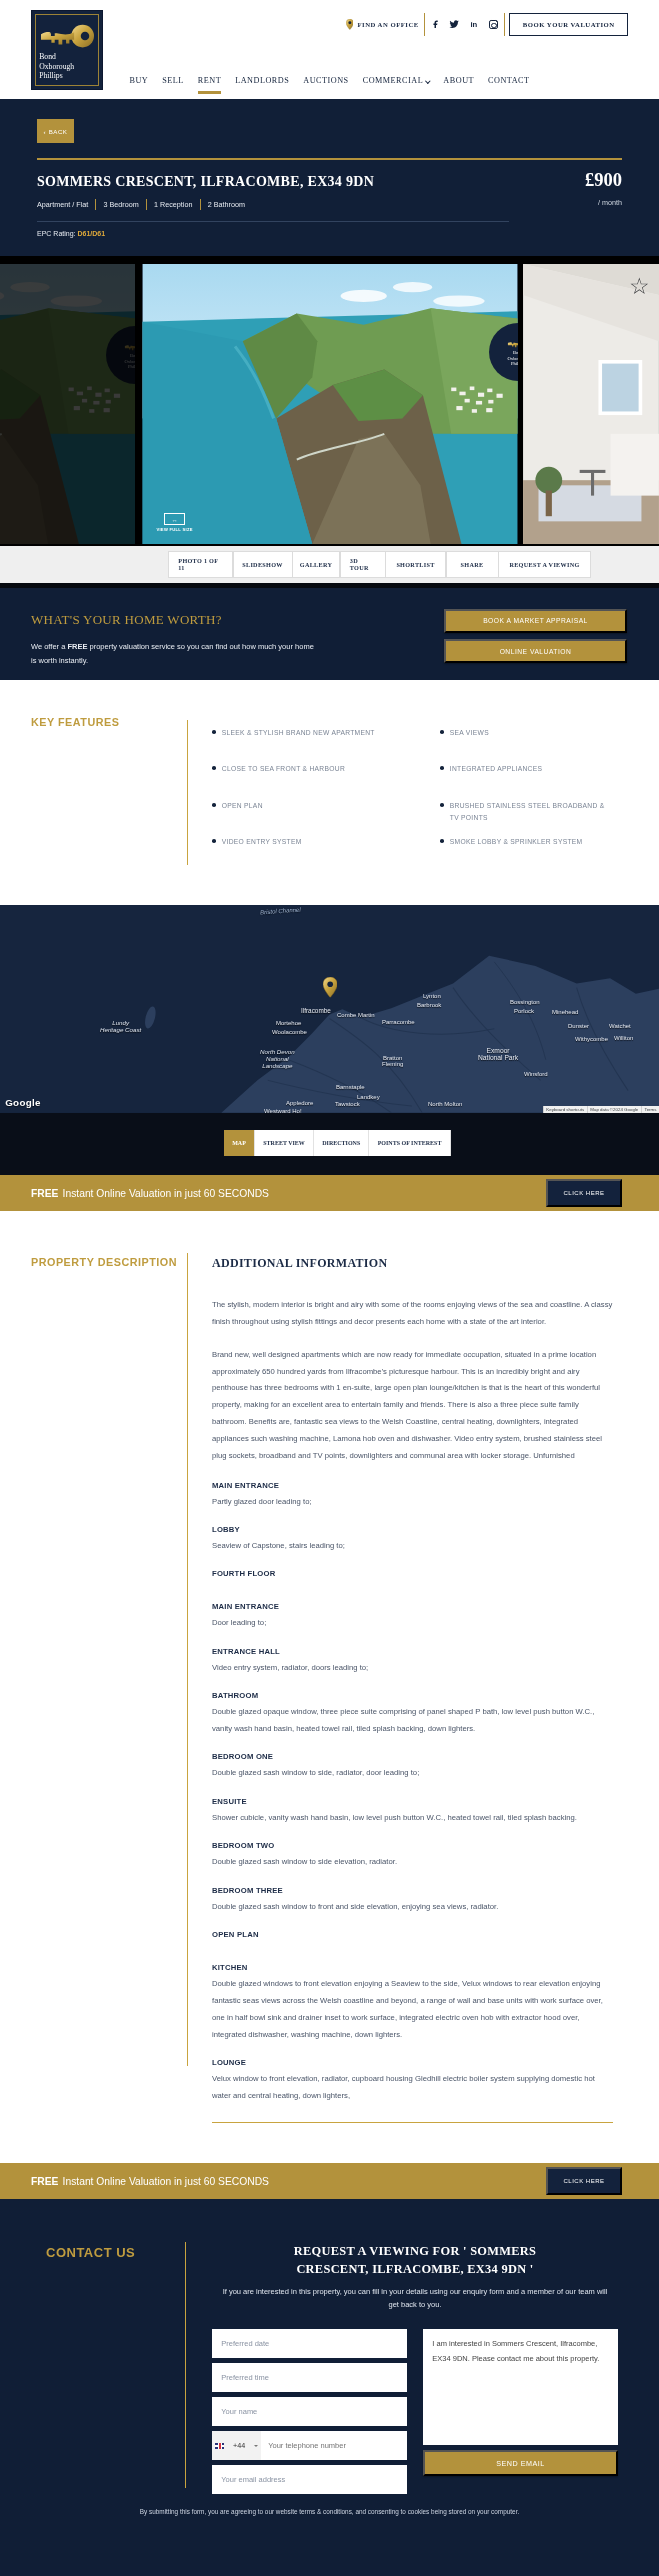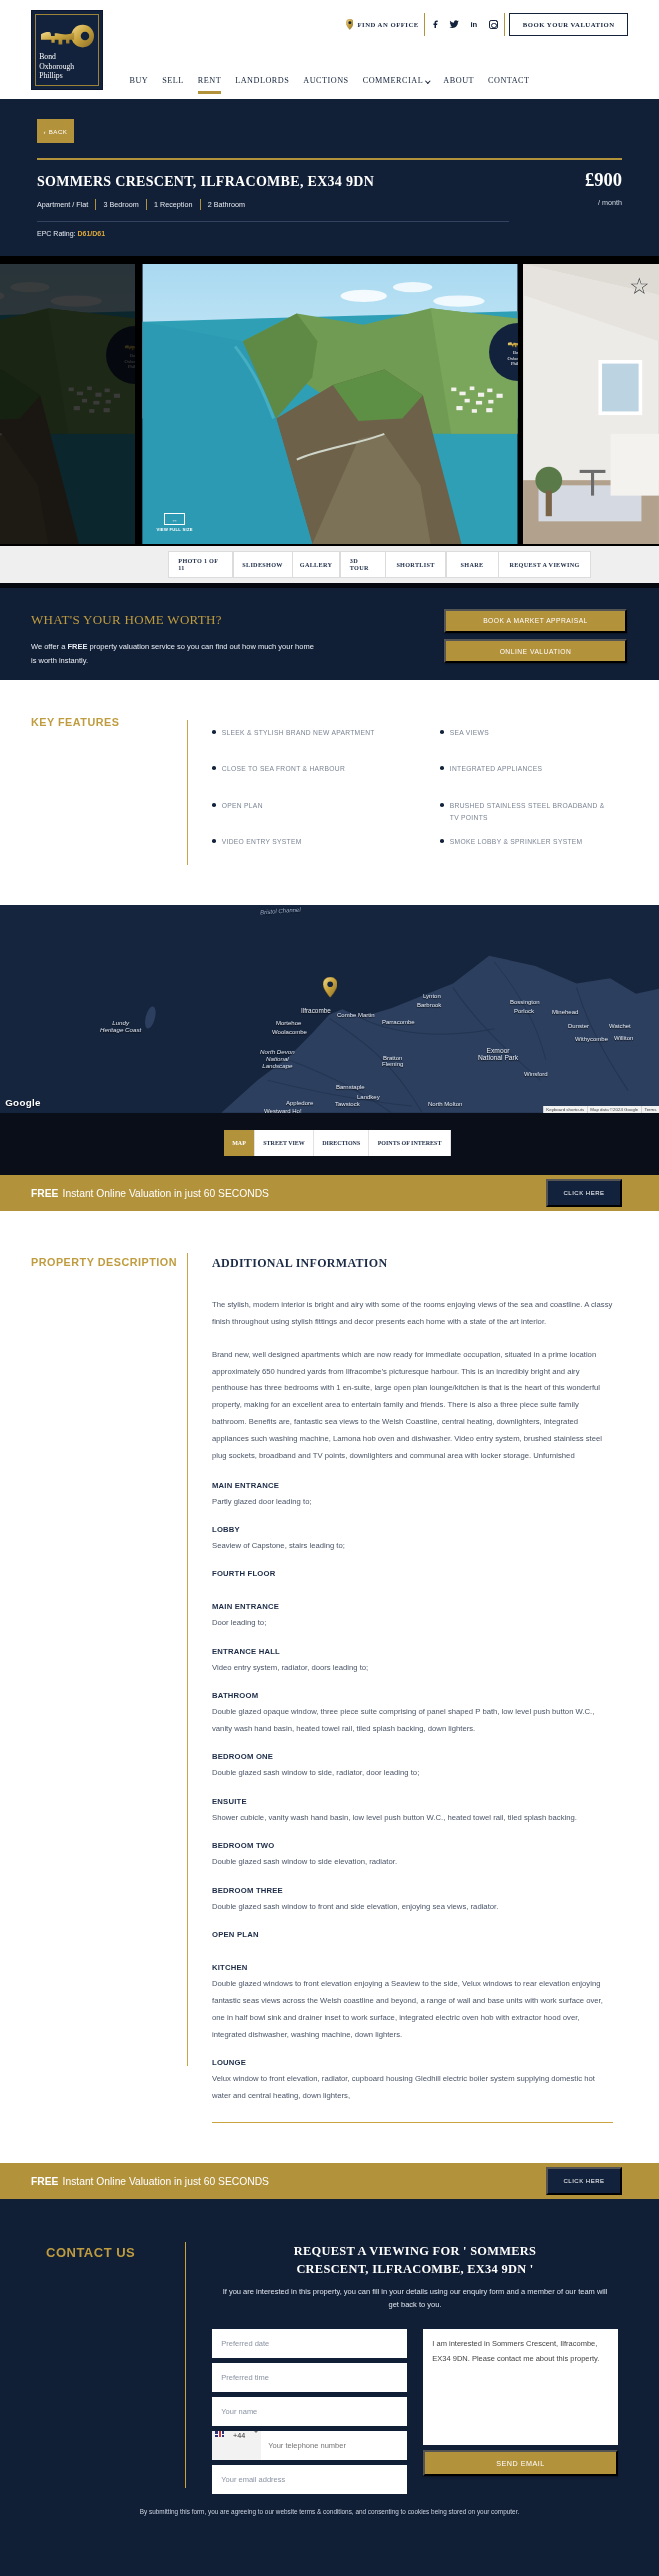--- a/index.html
+++ b/index.html
@@ -103,21 +103,21 @@
   .desc-hr{border:none;height:1px;background:#c9a43f;margin:17.5px 0 20.6px}
   .print-row{display:flex;align-items:center;gap:8.2px;cursor:pointer}
   .print-label{color:#bf9c3f;font-family:"Liberation Serif",serif;font-weight:bold;font-size:8.8px;letter-spacing:0.5px}
   
   .s-contact{height:380px;background:#101e36}
   .contact-head{left:212px;top:44px;width:406px;text-align:center;color:#fff;font-family:"Liberation Serif",serif;font-weight:bold;font-size:12.4px;line-height:1.45;letter-spacing:0.3px}
   .contact-sub{left:222px;top:87px;width:386px;text-align:center;color:#dfe5ee;font-size:7.5px;line-height:1.7}
   .fld{position:absolute;width:195px;height:29px;background:#fff;border:none;padding:0 9.3px;font-size:7.5px;color:#444;font-family:"Liberation Sans",sans-serif}
   .fld::placeholder,.msg::placeholder{color:#8a93a3}
   .phone-wrap{position:absolute;left:212px;top:370px;width:195px;height:29px;background:#fff;display:flex;align-items:stretch}
-  .phone-cc{width:49px;background:#f2f2f2;display:flex;justify-content:center;gap:9px;font-size:7.2px;color:#333;cursor:pointer}
+  .phone-cc{width:49px;background:#f2f2f2;display:flex;align-items:center;justify-content:center;gap:9px;font-size:7.2px;color:#333;cursor:pointer}
   .flag{width:9.3px;height:6.2px;position:relative;background:#29337a;overflow:hidden}
   .flag::before{content:"";position:absolute;left:0;top:2.6px;width:9.3px;height:1.5px;background:#fff;box-shadow:0 0 0 0 #fff}
   .flag::after{content:"";position:absolute;left:3.6px;top:0;width:2.1px;height:6.2px;background:#d5313d;border-left:0.5px solid #fff;border-right:0.5px solid #fff}
   .cc-arrow{width:0;height:0;border-left:2.1px solid transparent;border-right:2.1px solid transparent;border-top:2.6px solid #777}
   .phone-input{flex:1;border:none;padding:0 7.2px;font-size:7.5px}
   .msg{left:423px;top:130px;width:195px;height:116px;background:#fff;border:none;padding:8.2px 9.3px;font-size:7.5px;color:#444;resize:none;position:absolute;font-family:"Liberation Sans",sans-serif;line-height:1.9}
   .send-btn{left:423px;top:251px;width:195px;height:26px;font-size:7.2px}
   .contact-disc{left:72px;top:309px;width:515px;text-align:center;color:#cdd5e2;font-size:6.4px}
 </style>
 </head>

